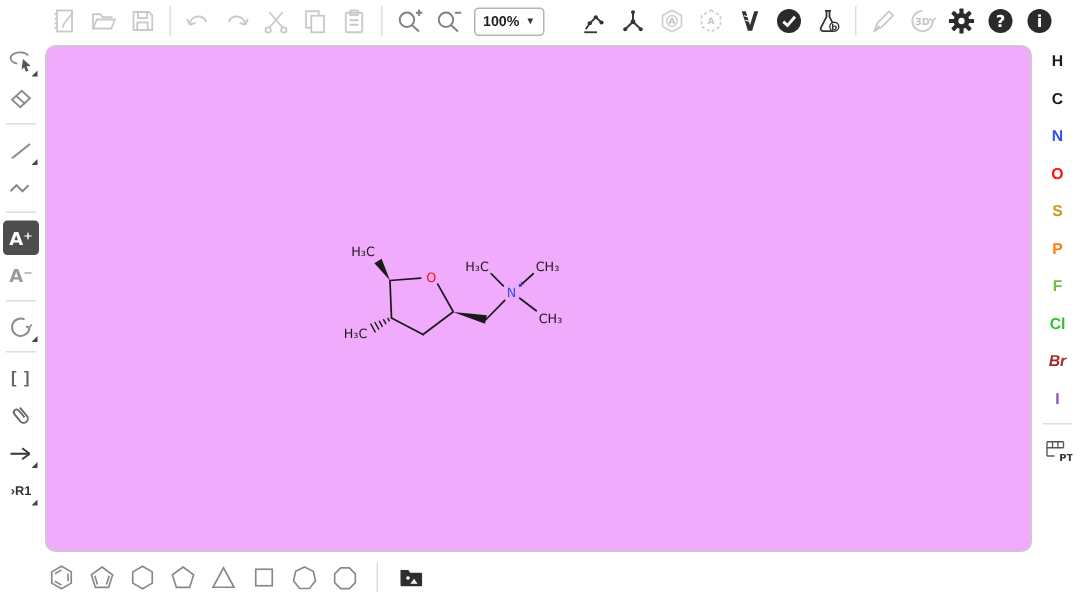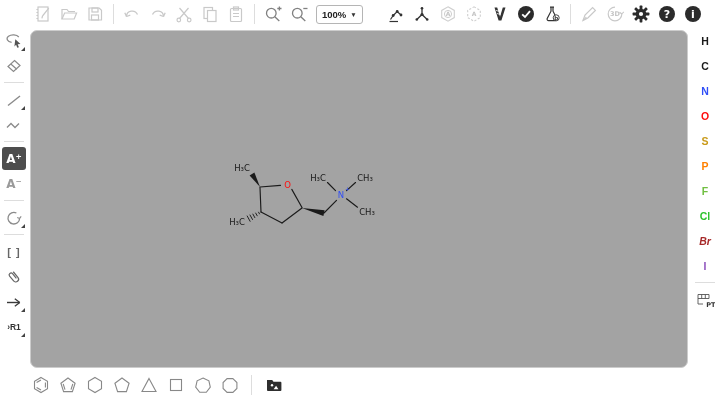--- a/index.html
+++ b/index.html
@@ -26,21 +26,21 @@
   .charge-btn{font-family:"DejaVu Sans",sans-serif;font-size:12px;font-weight:bold;color:#9a9a9a;}
   .selected-tool{background:#4d4d4d;color:#fff;}
   .sgroup-btn{font-size:11px;color:#666;font-weight:bold;letter-spacing:1px;}
   .rgroup-btn{font-size:8.5px;font-weight:bold;color:#333;}
   
   .right-toolbar{position:absolute;right:0;top:28px;width:30px;display:flex;flex-direction:column;
     align-items:center;}
   .el-btn{width:22px;height:20px;line-height:20px;text-align:center;font-weight:bold;font-size:10.5px;
     border-radius:3px;margin:2.5px 0;}
   
-  .canvas{position:absolute;left:30px;top:30px;width:656px;height:336px;background:#a3a3a3;
+  .canvas{position:absolute;left:30px;top:30px;width:656px;height:336px;background:#f0abfc;
     border:1px solid #ccc;border-radius:7px;}
   .canvas svg{position:absolute;left:0;top:0;}
   
   .bottom-toolbar{position:absolute;left:0;top:370px;width:720px;height:30px;display:flex;
     align-items:center;padding-left:30px;box-sizing:border-box;}
   .bt-btn{width:22px;height:22px;margin-right:5px;display:flex;align-items:center;justify-content:center;}
   svg{display:block;}
   text{font-family:"DejaVu Sans",sans-serif;}
 </style>
 </head>

